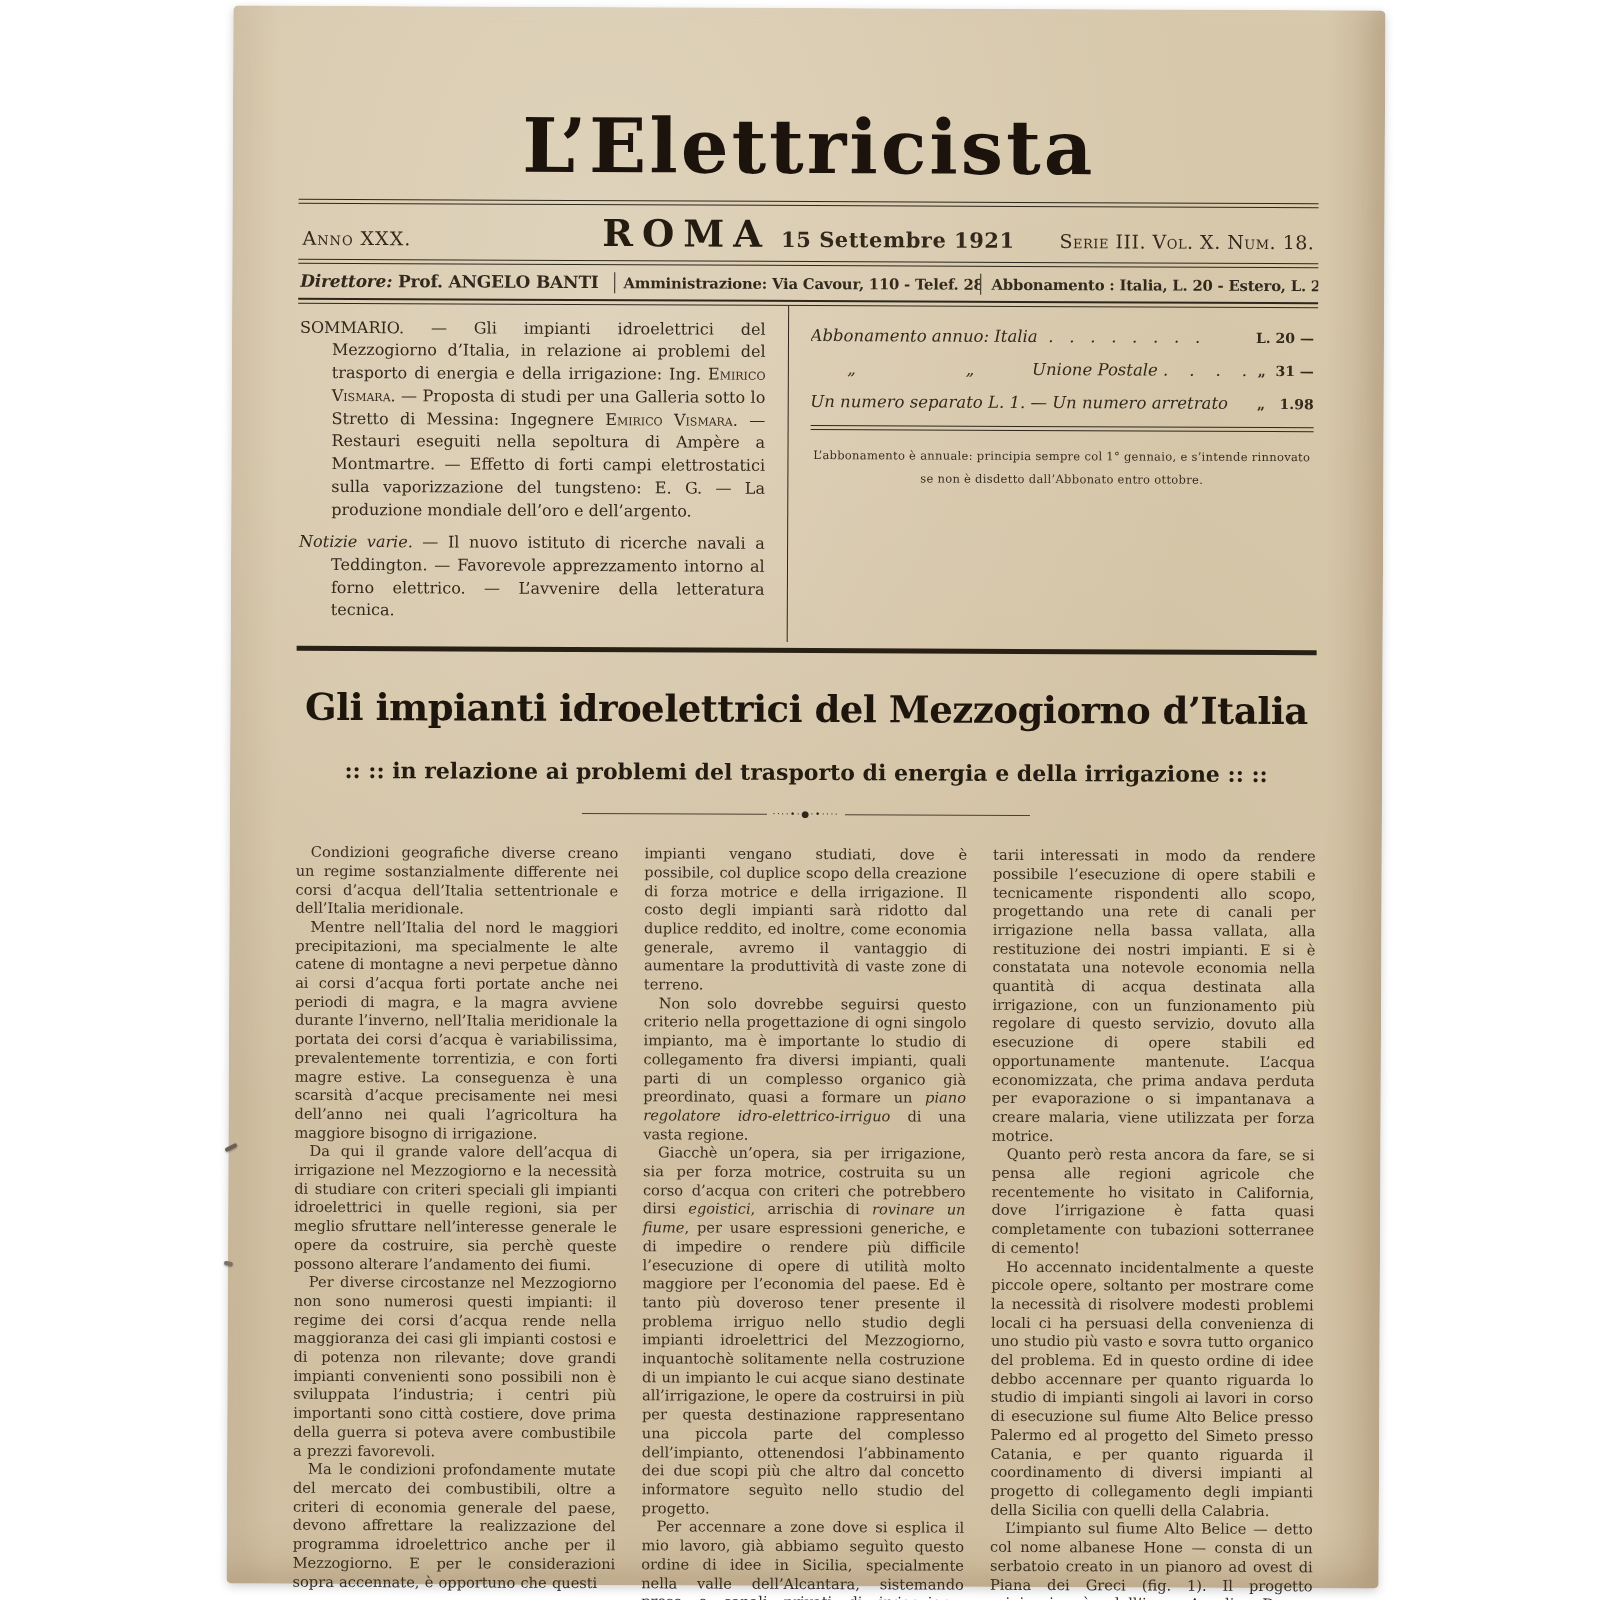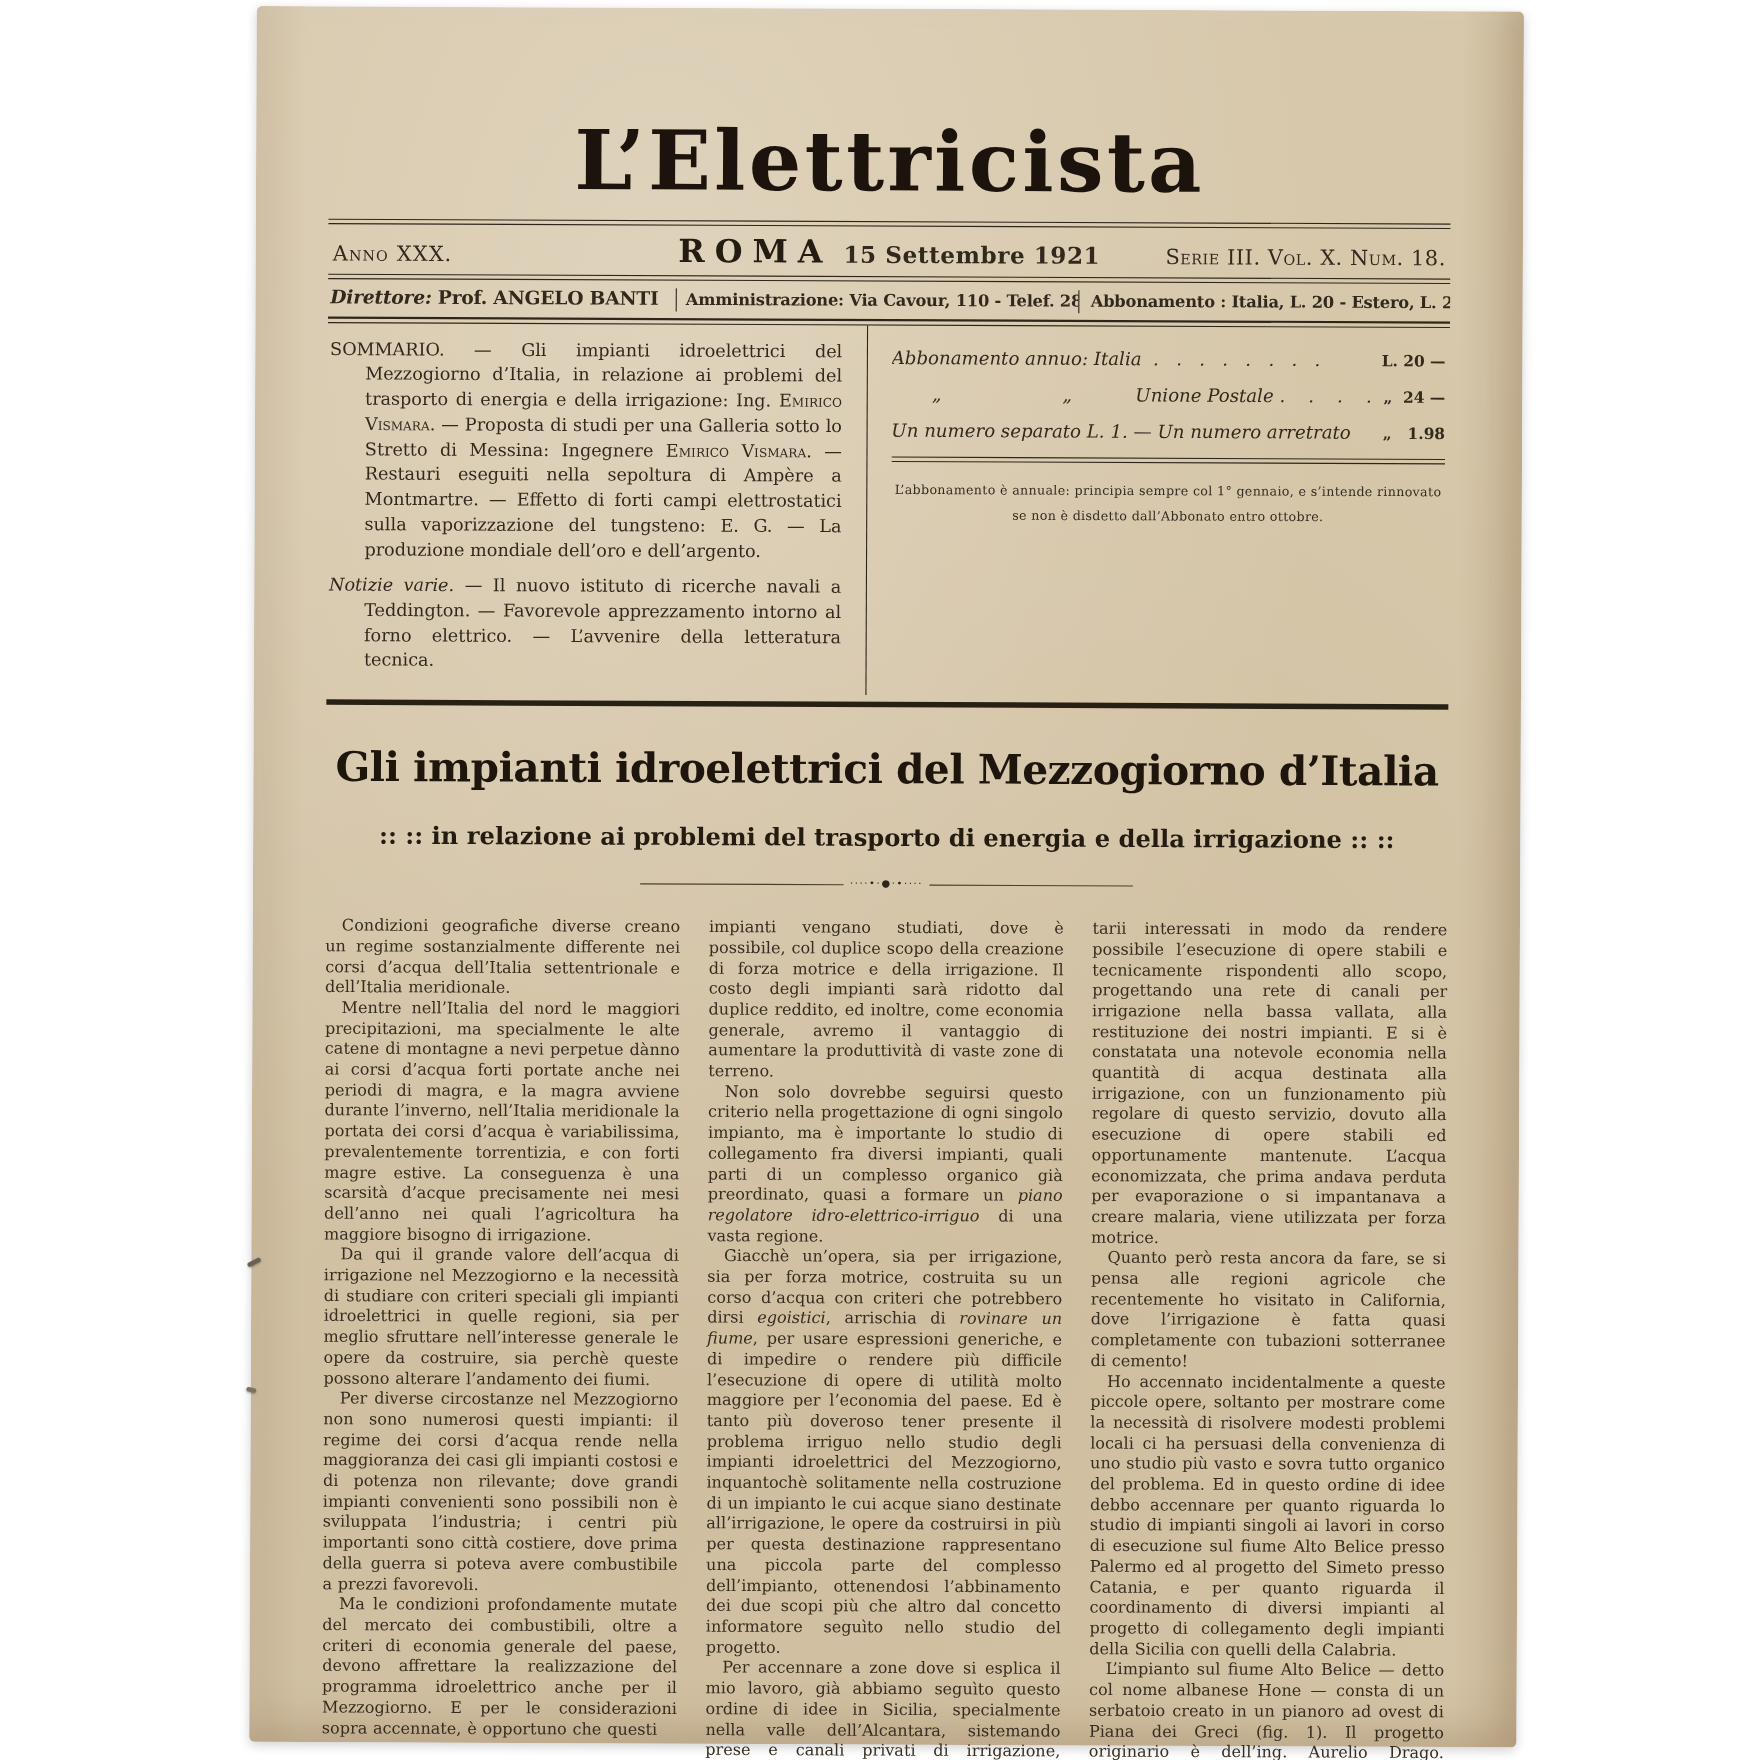--- a/index.html
+++ b/index.html
@@ -36,21 +36,21 @@
   .rule-double{height:3px;border-top:1.5px solid #2e261a;border-bottom:1px solid #2e261a;margin-top:14px;}
   .rule-double.mid{margin-top:0;}
   .rule-double.heavy{border-top-width:2px;height:3px;margin-top:0;}
   .rule-thick{height:5px;background:#282015;margin-top:6px;}
 
   .mh-row1{display:flex;align-items:baseline;justify-content:space-between;padding:6px 4px 5px;}
   .sc{font-variant:small-caps;}
   .anno{font-size:19px;letter-spacing:1px;flex:1;text-align:left;}
   .serie{font-size:19px;letter-spacing:0.5px;flex:1;text-align:right;}
   .center-date{white-space:nowrap;}
-  .roma{font-weight:bold;font-size:29px;letter-spacing:9px;color:#241c11;}
+  .roma{font-weight:bold;font-size:37px;letter-spacing:9px;color:#241c11;}
   .date{font-weight:bold;font-size:21px;letter-spacing:0.5px;}
 
   .mh-row2{display:flex;align-items:center;padding:7px 0 6px;}
   .mh-row2 .cell{box-sizing:border-box;font-weight:bold;font-size:14.8px;letter-spacing:-0.2px;white-space:nowrap;overflow:hidden;}
   .mh-row2 .left{width:31%;font-size:17px;padding-left:2px;}
   .mh-row2 .left em{font-weight:bold;}
   .mh-row2 .mid{width:36%;border-left:1.5px solid #2e261a;border-right:1.5px solid #2e261a;padding:2px 8px;text-align:center;}
   .mh-row2 .right{width:33%;padding:0 2px 0 10px;text-align:center;}
 
   .sommario-section{display:flex;align-items:stretch;padding:0;min-height:212px;}
@@ -116,21 +116,21 @@
           <p class="som-para"><span class="run-i">Notizie varie.</span> — Il nuovo istituto di ricerche navali a Teddington. — Favorevole apprezzamento intorno al forno elettrico. — L’avvenire della letteratura tecnica.</p>
         </div>
       <div class="subbox">
         <div id="subrows">
             <div class="price-row">
               <span class="pr-left">Abbonamento annuo: Italia  .   .   .   .   .   .   .   .</span>
               <span class="pr-val">L. 20 —</span>
             </div>
             <div class="price-row">
               <span class="pr-left">       „                     „           Unione Postale .    .    .    .</span>
-              <span class="pr-val">„  24 —</span>
+              <span class="pr-val">„  31 —</span>
             </div>
             <div class="price-row">
               <span class="pr-left">Un numero separato L. 1. — Un numero arretrato</span>
               <span class="pr-val">„   1.98</span>
             </div>
           </div>
         <div class="rule-double thin"></div>
         <div class="note">
           <div>L’abbonamento è annuale: principia sempre col 1° gennaio, e s’intende rinnovato</div>
           <div>se non è disdetto dall’Abbonato entro ottobre.</div>

